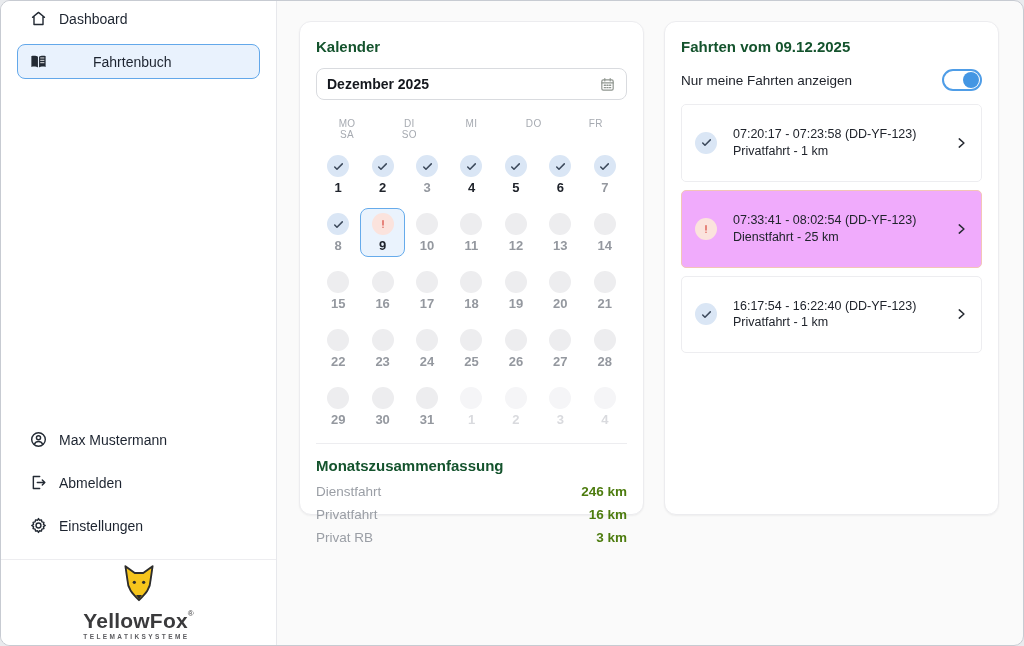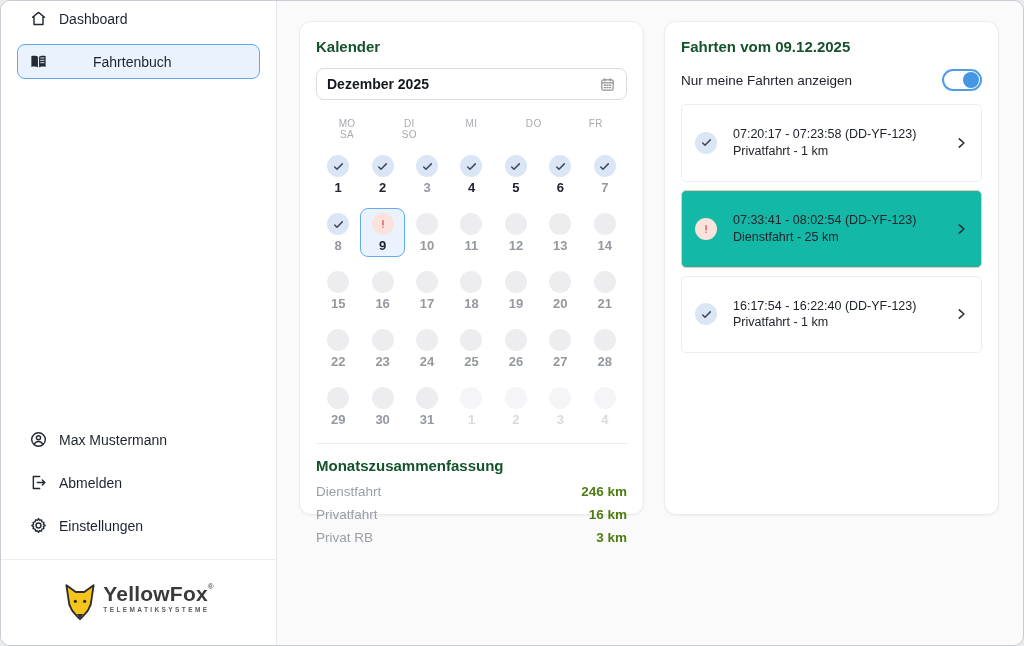--- a/index.html
+++ b/index.html
@@ -38,21 +38,21 @@
   }
   .nav-item.active { background: #e9f2fd; border-color: #63a8ea; gap: 45px; }
   .nav-item .ic { width: 19px; height: 19px; display: inline-flex; flex-shrink: 0; }
   .nav-item .ic svg { width: 100%; height: 100%; }
   .sidebar-footer { margin-top: auto; padding-bottom: 8px; }
   .brand-area {
     border-top: 1px solid #ededf0;
     height: 86px;
     display: flex; align-items: center; justify-content: center;
   }
-  .brand { display: flex; align-items: flex-start; gap: 6px; }
+  .brand { display: flex; align-items: center; gap: 6px; flex-direction: column; }
   .brand-fox { width: 34px; height: 40px; }
   .brand-txt { line-height: 1; }
   .brand-name { font-size: 21px; font-weight: 700; color: #3a3a3c; letter-spacing: 0.2px; }
   .brand-reg { font-size: 8px; vertical-align: top; color: #3a3a3c; }
   .brand-tag { font-size: 6.5px; letter-spacing: 2.4px; color: #5c5c60; font-weight: 700; margin-top: 3px; }
   
   .main { flex: 1; display: flex; flex-direction: column; }
   .topbar { display: flex; align-items: center; margin: 26px 24px 0 22px; height: 36px; }
   .icon-btn {
     width: 36px; height: 36px; border-radius: 9px;
@@ -127,21 +127,21 @@
     background: #4496e3; left: 2px; transition: left .15s;
   }
   .toggle.on .knob { left: 19px; }
   .entries { margin-top: 13px; }
   .entry {
     display: flex; align-items: center; gap: 16px;
     border: 1px solid #ededf0; border-radius: 5px;
     padding: 21px 13px; margin-bottom: 8px; min-height: 45px;
     background: #fff; cursor: pointer;
   }
-  .entry.warning { background: #14b8a6; border-color: #f3c5b7; }
+  .entry.warning { background: #f0abfc; border-color: #f3c5b7; }
   .entry .etxt { line-height: 1.35; }
   .entry .l1, .entry .l2 { font-size: 12.5px; color: #20242c; }
   .entry .chev { margin-left: auto; display: flex; }
   .entry .chev svg { width: 14px; height: 14px; }
 </style>
 </head>
 <body>
 
 <div class="window">
 

